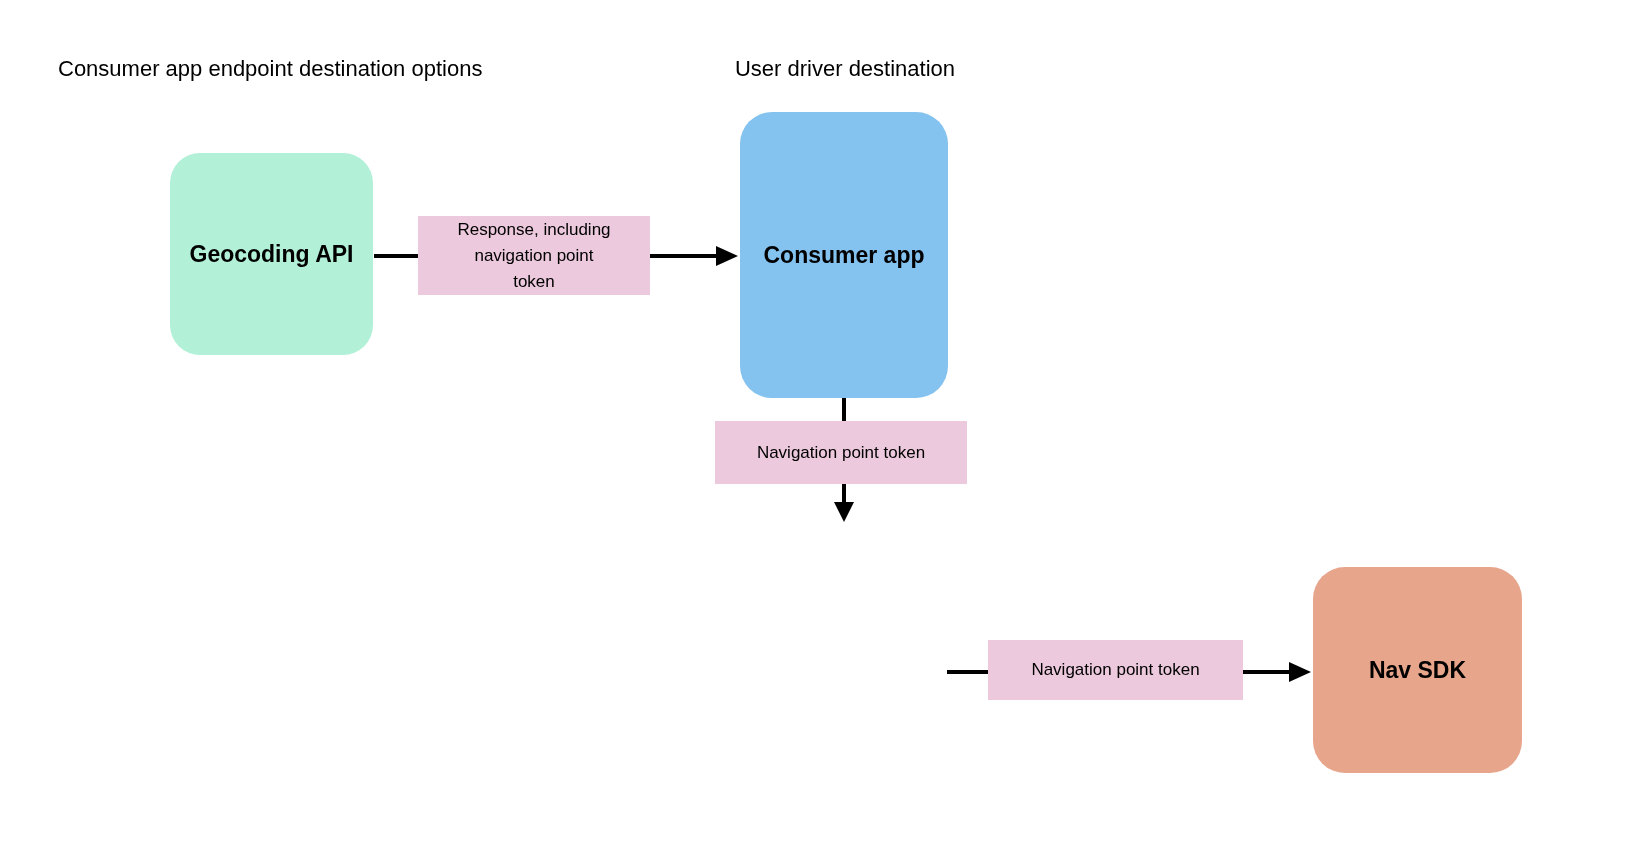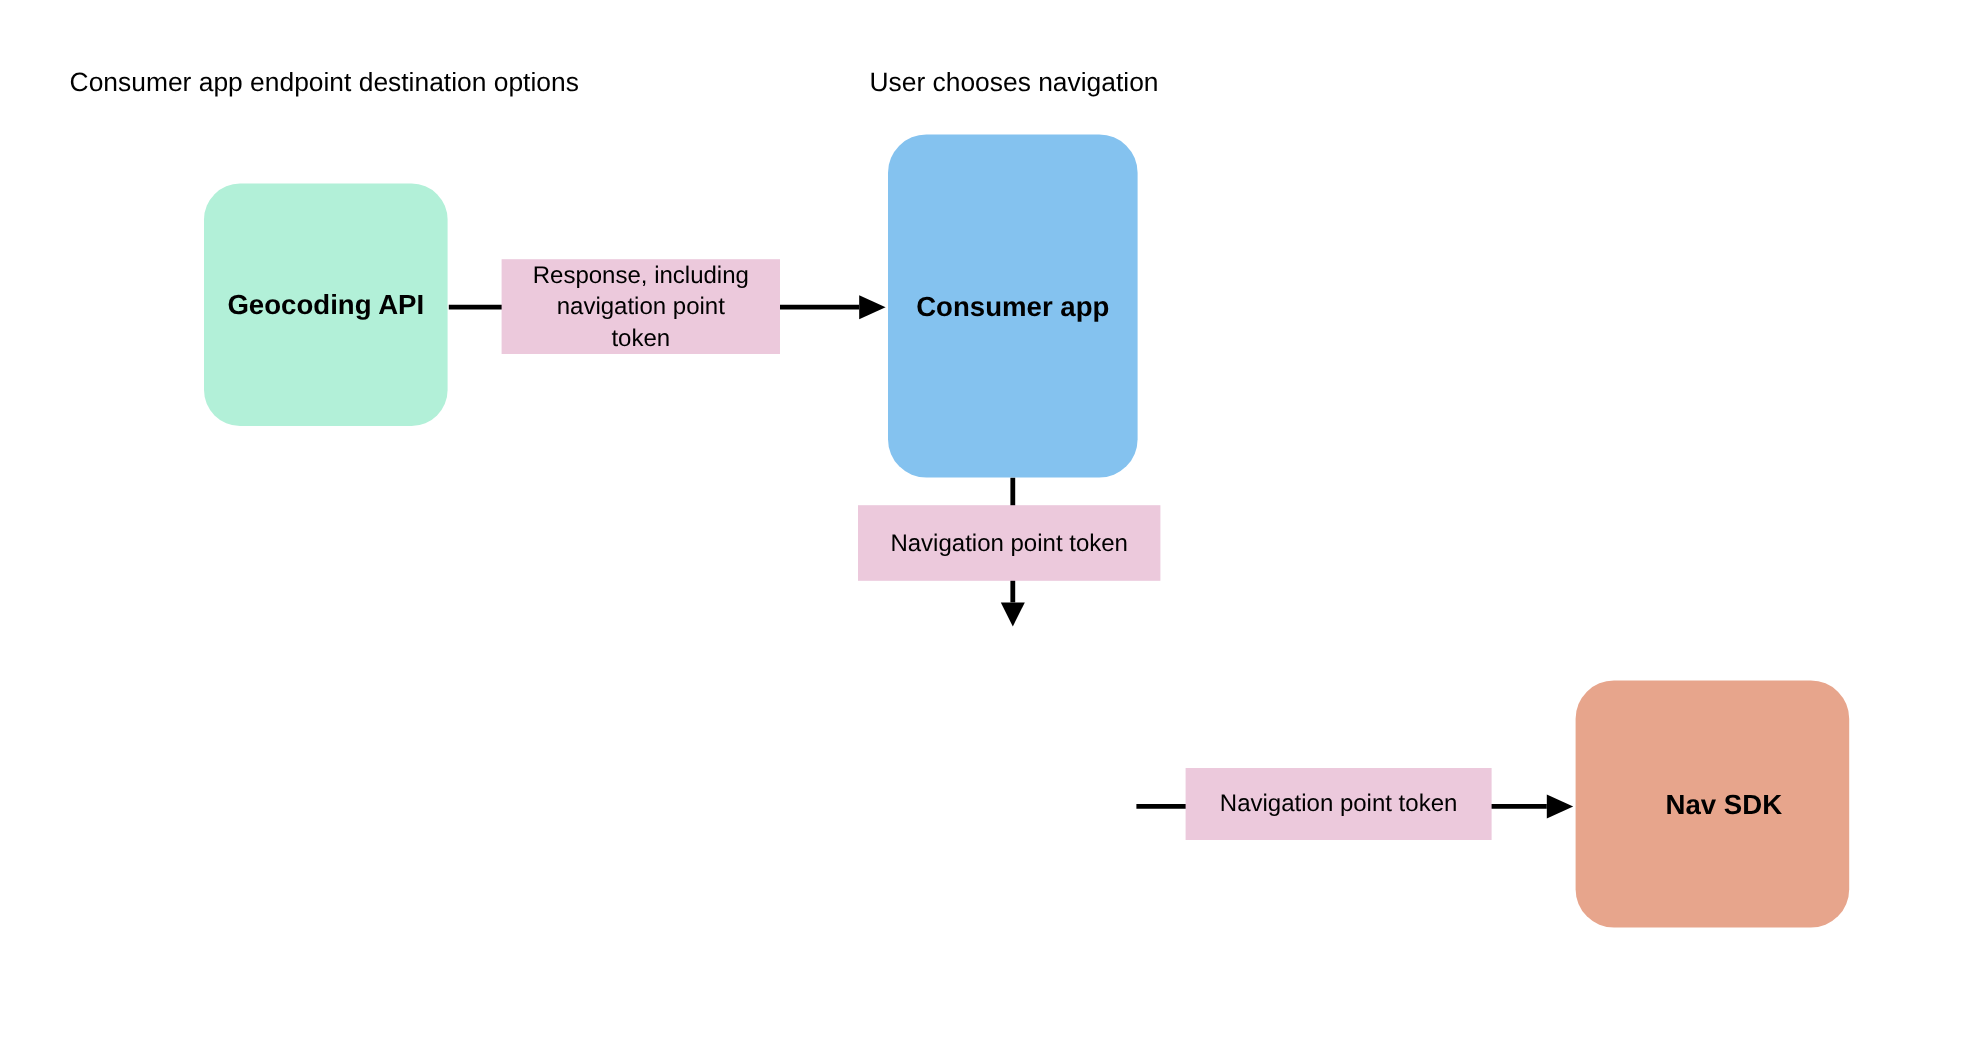--- a/index.html
+++ b/index.html
@@ -51,30 +51,30 @@
     font-weight: 700;
     text-align: center;
     white-space: nowrap;
   }
   .node-green  { background: var(--green,  #b2f0d8); }
   .node-blue   { background: var(--blue,   #84c2ef); }
   .node-orange { background: var(--orange, #e7a58c); }
   .node-geocoding { left: 170px;  top: 153px; width: 203px; height: 202px; border-radius: 30px; }
   .node-consumer  { left: 740px;  top: 112px; width: 208px; height: 286px; }
   .node-driver    { left: 739px;  top: 525px; width: 208px; height: 292px; }
-  .node-navsdk    { left: 1313px; top: 567px; width: 209px; height: 206px; padding-left: 19px; }
+  .node-navsdk    { left: 1313px; top: 567px; width: 209px; height: 206px; }
   .edge-label {
     position: absolute;
     z-index: 3;
     background: var(--pink, #ecc9dc);
     display: flex;
     align-items: center;
     justify-content: center;
     text-align: center;
-    font-size: 20px;
+    font-size: 17px;
     line-height: 26px;
     white-space: pre-line;
   }
   .edge-label-1 { left: 418px; top: 216px; width: 232px; height: 79px; }
   .edge-label-2 { left: 715px; top: 421px; width: 252px; height: 63px; }
   .edge-label-3 { left: 988px; top: 640px; width: 255px; height: 60px; }
 </style>
 </head>
 <body>
 
@@ -90,21 +90,21 @@
       <polygon points="844,522 834,502 854,502"></polygon>
     </g>
     <g>
       <line x1="947" y1="672" x2="1289" y2="672"></line>
       <polygon points="1311,672 1289,662 1289,682"></polygon>
     </g>
   </svg>
 
   <div class="col-header" style="left:58px">Consumer app endpoint destination options</div>
 
-  <div class="col-header centered" style="left:845px">User chooses navigation</div>
+  <div class="col-header centered" style="left:845px">User driver destination</div>
 
 
   <div class="node node-blue node-consumer">
     <span class="node-label">Consumer app</span>
   </div>
 
   <div class="node node-green node-geocoding">
     <span class="node-label">Geocoding API</span>
   </div>
 

